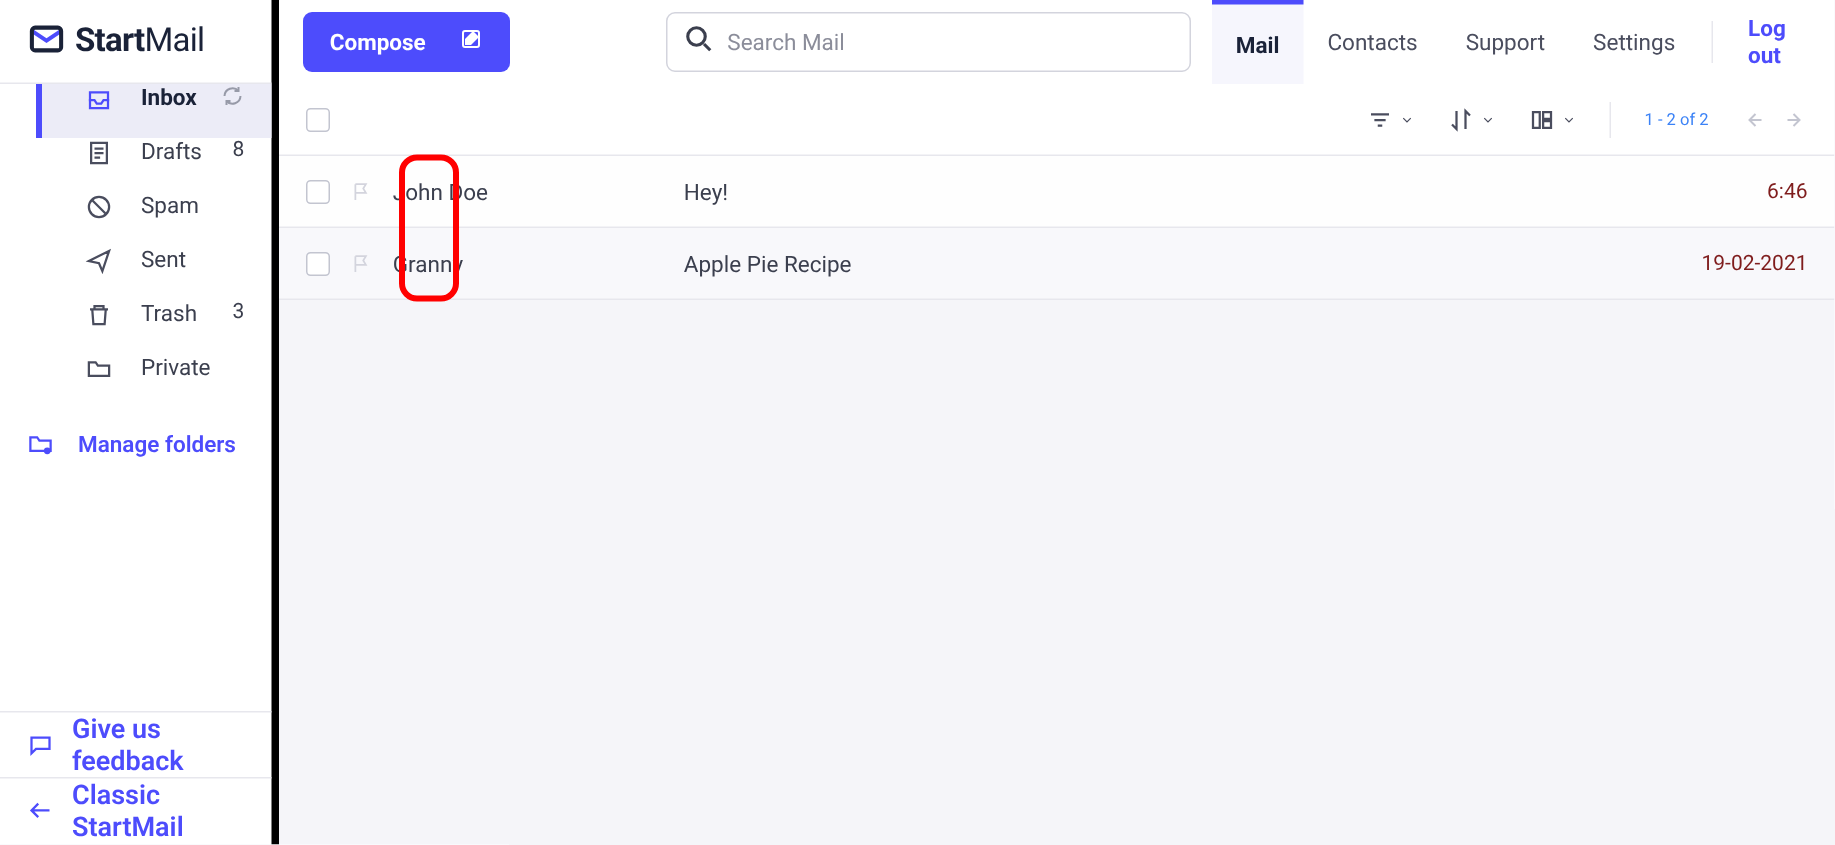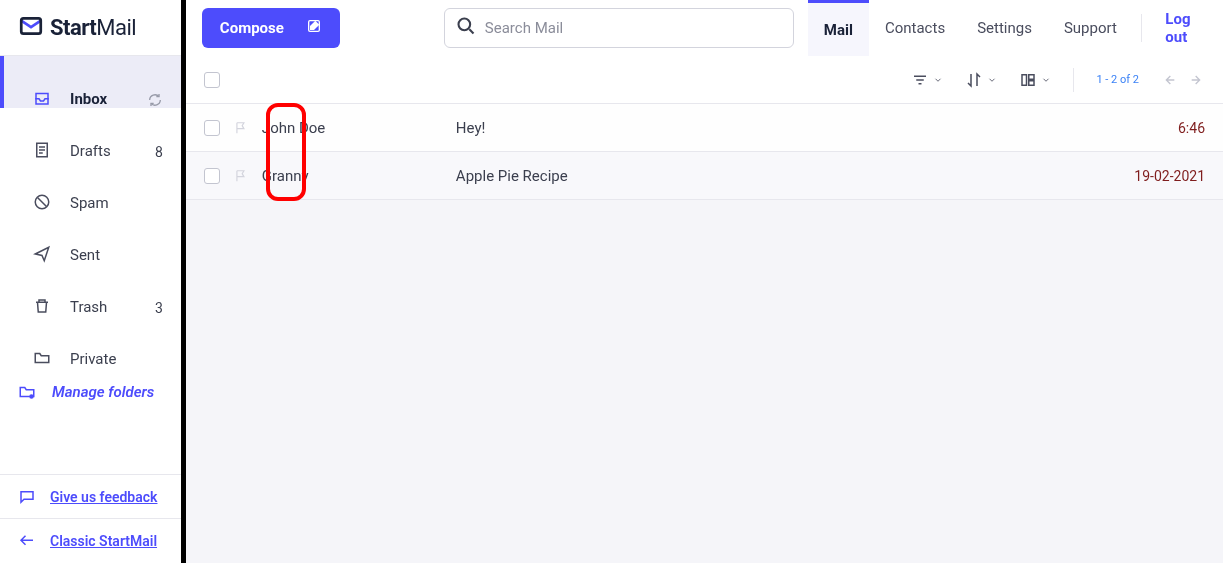--- a/index.html
+++ b/index.html
@@ -5,32 +5,32 @@
     * { margin: 0; padding: 0; box-sizing: border-box; font-family: -apple-system, BlinkMacSystemFont, "Segoe UI", Roboto, sans-serif; }
     body { background: #fff; width: 1223px; height: 563px; overflow: hidden; display: flex; }
     
     .sidebar { width: 259px; height: 100%; border-right: 5px solid #000000; display: flex; flex-direction: column; }
     .logo-area { height: 56px; display: flex; align-items: center; padding-left: 18px; border-bottom: 1px solid #e7e7ed; }
     .logo { display: flex; align-items: center; gap: 6px; }
     .logo-text { font-size: 22px; font-weight: 700; color: #1a2238; letter-spacing: -0.5px; }
     .logo-text .light { font-weight: 400; }
     
     .folder-list { flex: 1; padding-top: 0; }
-    .folder-item { display: flex; align-items: flex-end; height: 52px; padding: 0 18px 0 32px; cursor: pointer; color: #3b3f4e; font-size: 15px; position: relative; }
+    .folder-item { display: flex; align-items: flex-start; height: 36px; padding: 0 18px 0 32px; cursor: pointer; color: #3b3f4e; font-size: 15px; position: relative; margin-left: 24px; }
     .folder-item.active { background: #ececf7; font-weight: 700; color: #1a2238; border-left: 4px solid #4d4cfc; padding-left: 28px; }
     .folder-item .icon { width: 20px; height: 20px; margin-right: 18px; display: flex; align-items: center; justify-content: center; color: #4a4d5e; }
     .folder-item .label { flex: 1; }
     .folder-item .count { color: #3b3f4e; font-size: 14px; }
     .folder-item .refresh { color: #979aa8; display:flex; align-items:center; }
     
-    .manage-folders { display: flex; align-items: center; height: 48px; padding: 0 18px; cursor: pointer; color: #4d4cfc; font-size: 15px; font-weight: 600; font-style: italic; }
+    .manage-folders { display: flex; align-items: center; height: 48px; padding: 0 18px; cursor: pointer; color: #4d4cfc; font-size: 15px; font-weight: 600; }
     .manage-folders .icon { width: 20px; height: 20px; margin-right: 14px; display:flex; align-items:center; }
     
     .sidebar-bottom { border-top: 1px solid #e7e7ed; }
-    .sidebar-bottom-item { display: flex; align-items: center; height: 44px; padding: 0 18px; cursor: pointer; color: #4d4cfc; font-size: 14px; font-weight: 600; border-bottom: 1px solid #e7e7ed; text-decoration: underline; }
+    .sidebar-bottom-item { display: flex; align-items: center; height: 44px; padding: 0 18px; cursor: pointer; color: #4d4cfc; font-size: 18px; font-weight: 600; border-bottom: 1px solid #e7e7ed; }
     .sidebar-bottom-item:last-child { border-bottom: none; }
     .sidebar-bottom-item .icon { width: 20px; height: 20px; margin-right: 12px; display:flex; align-items:center; }
     
     .main { flex: 1; display: flex; flex-direction: column; }
     .topbar { height: 56px; display: flex; align-items: center; padding: 0 16px; gap: 14px; }
     .compose-btn { background: #4d4cfc; color: #fff; border: none; border-radius: 6px; height: 40px; padding: 0 18px; display: flex; align-items: center; gap: 22px; font-size: 15px; font-weight: 700; cursor: pointer; }
     .search-wrap { position: relative; flex: 0 0 350px; margin-left: 90px; }
     .search-input { width: 100%; height: 40px; border: 1px solid #d3d4dd; border-radius: 6px; padding: 0 14px 0 40px; font-size: 15px; color: #3b3f4e; outline: none; }
     .search-input::placeholder { color: #8b8d9a; }
     .search-icon { position: absolute; left: 12px; top: 50%; transform: translateY(-50%); color: #3b3f4e; }
@@ -195,22 +195,22 @@
             <circle cx="10" cy="10" r="7" stroke="currentColor" stroke-width="2.5"></circle>
             <line x1="16" y1="16" x2="21" y2="21" stroke="currentColor" stroke-width="2.5"></line>
           </svg>
       </span>
       <input class="search-input" placeholder="Search Mail" style="">
     </div>
 
     <div class="topnav">
       <div class="nav-item active">Mail</div>
       <div class="nav-item">Contacts</div>
+      <div class="nav-item">Support</div>
       <div class="nav-item">Settings</div>
-      <div class="nav-item">Support</div>
       <div class="nav-divider"></div>
       <div class="logout">Log out</div>
     </div>
   </div>
 
   <div class="toolbar">
     <div class="tb-checkbox"></div>
     <div class="tb-right">
       <div class="tb-action">
         <svg width="18" height="18" viewBox="0 0 24 24" fill="none">

